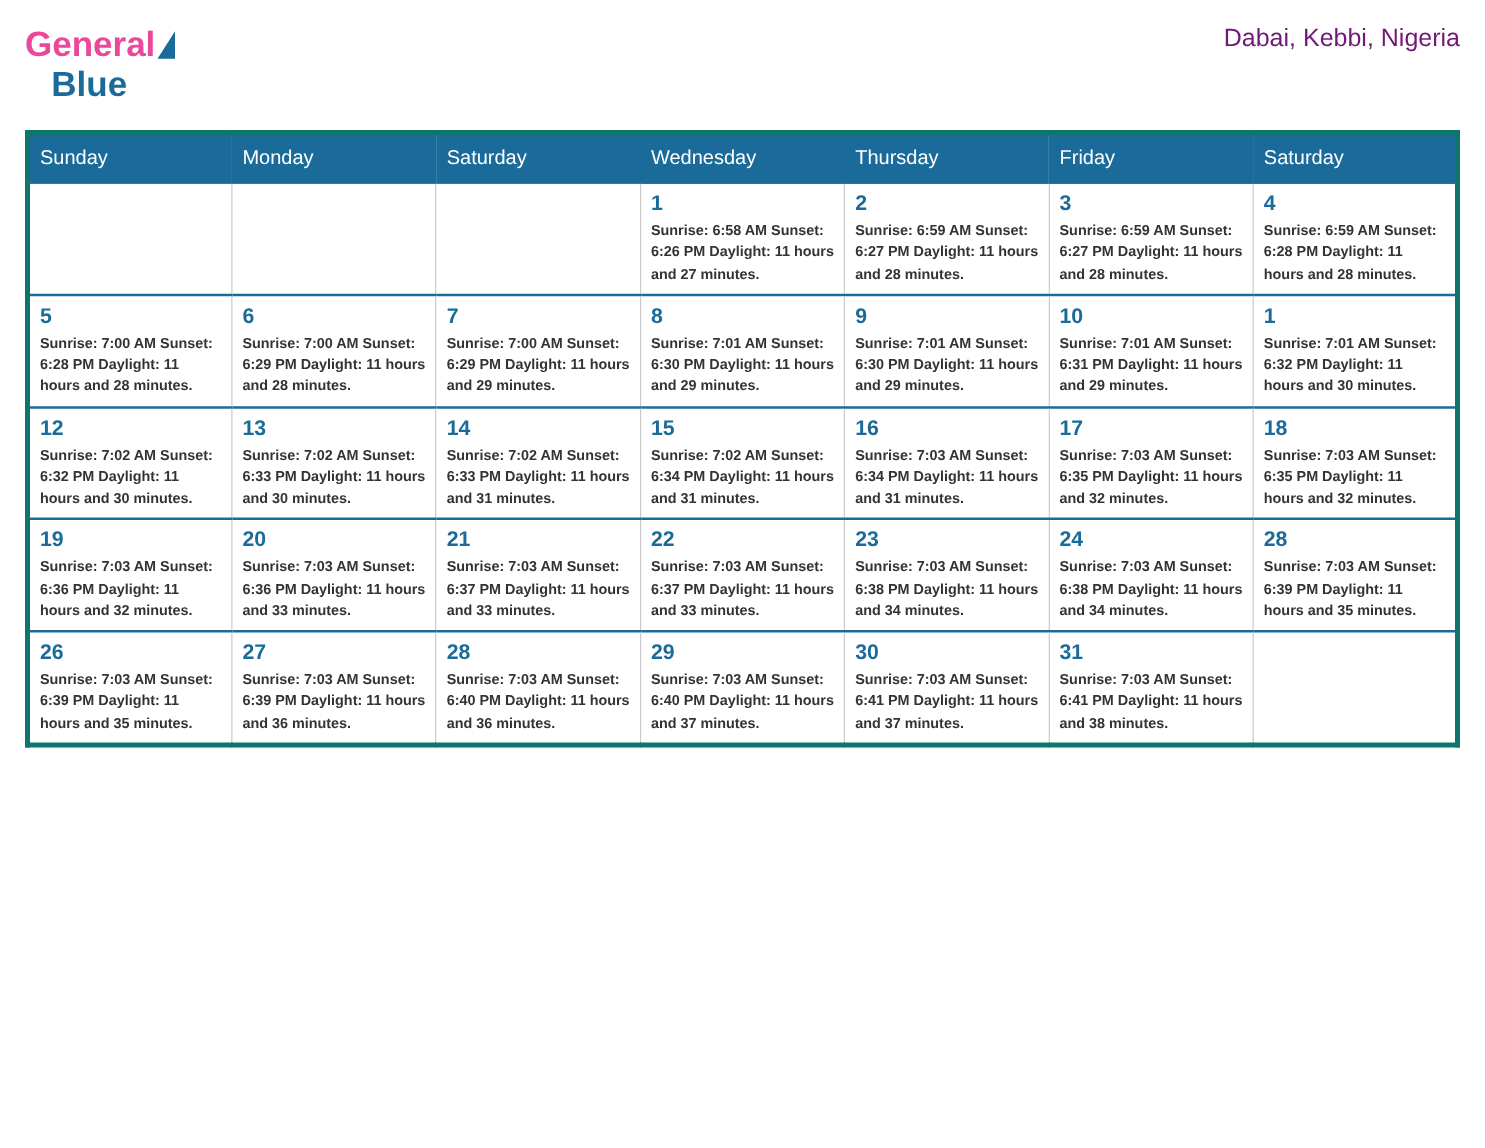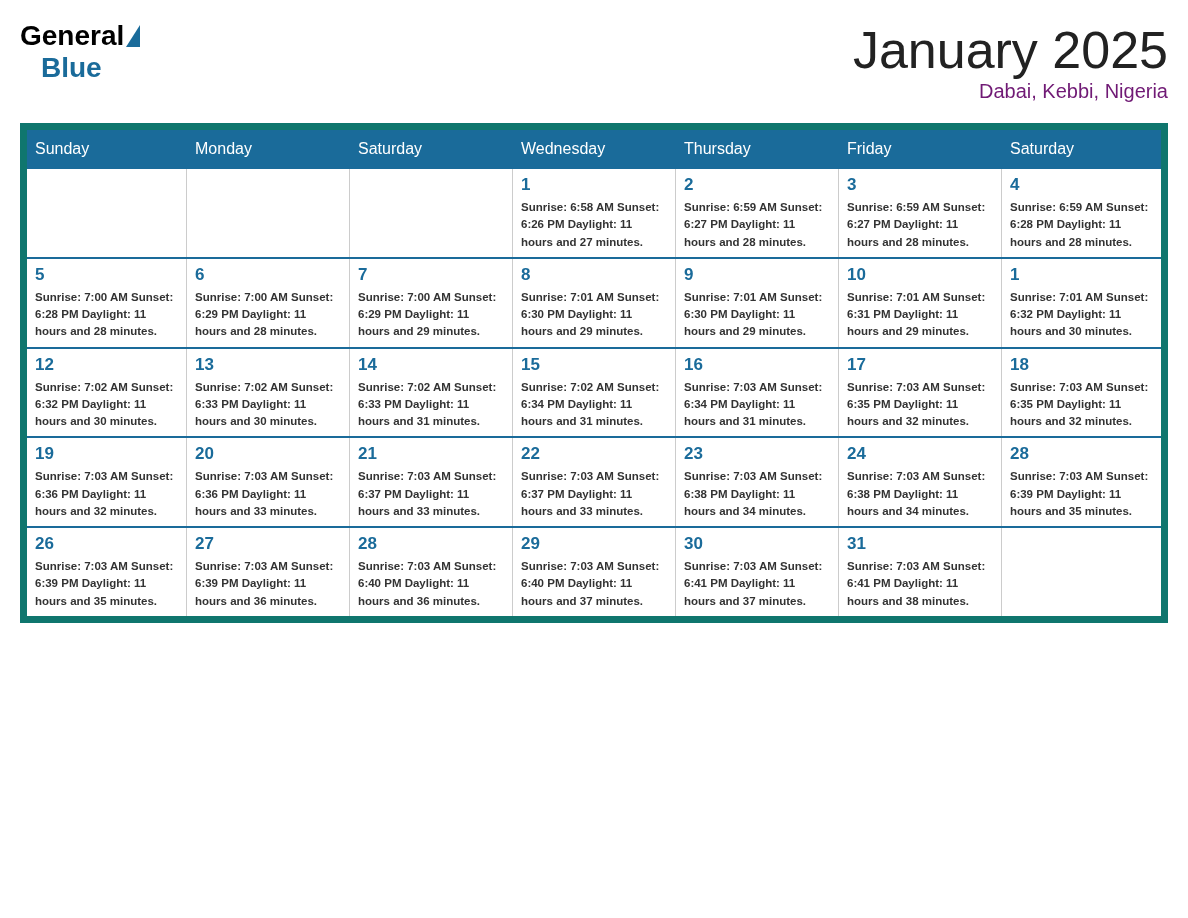--- a/index.html
+++ b/index.html
@@ -22,21 +22,21 @@
       align-items: flex-start;
     }
     .logo-text {
       display: flex;
       align-items: center;
       font-size: 28px;
       font-weight: bold;
       color: #333;
     }
     .logo-general {
-      color: #000000;
+      color: #ec4899;
     }
     .logo-triangle {
       width: 0;
       height: 0;
       border-left: 14px solid transparent;
       border-bottom: 22px solid #1a6b9a;
       margin: 0 2px;
       display: inline-block;
     }
     .logo-blue {
@@ -52,21 +52,21 @@
       font-weight: normal;
       color: #222;
     }
     .location {
       font-size: 20px;
       color: #701a75;
     }
     .calendar {
       width: 100%;
       border-collapse: collapse;
-      border: 7px solid #0f766e;
+      border: 4px solid #0f766e;
     }
     .calendar th {
       background-color: #1a6b9a;
       color: white;
       padding: 10px 8px;
       text-align: left;
       font-size: 16px;
       font-weight: normal;
       border: 1px solid #1a6b9a;
     }
@@ -106,21 +106,20 @@
   <div class="logo">
     <div class="logo-text">
       <span class="logo-general">General</span>
       <span class="logo-triangle"></span>
     </div>
     <div style="margin-left: 21px;">
       <span class="logo-blue">Blue</span>
     </div>
   </div>
   <div class="title-section">
-    <div class="month-title">January 2025</div>
     <div class="location">Dabai, Kebbi, Nigeria</div>
   </div>
 </div>
 
 <table class="calendar">
   <thead>
     <tr>
     <th>Sunday</th>
         <th>Monday</th>
         <th>Saturday</th>

